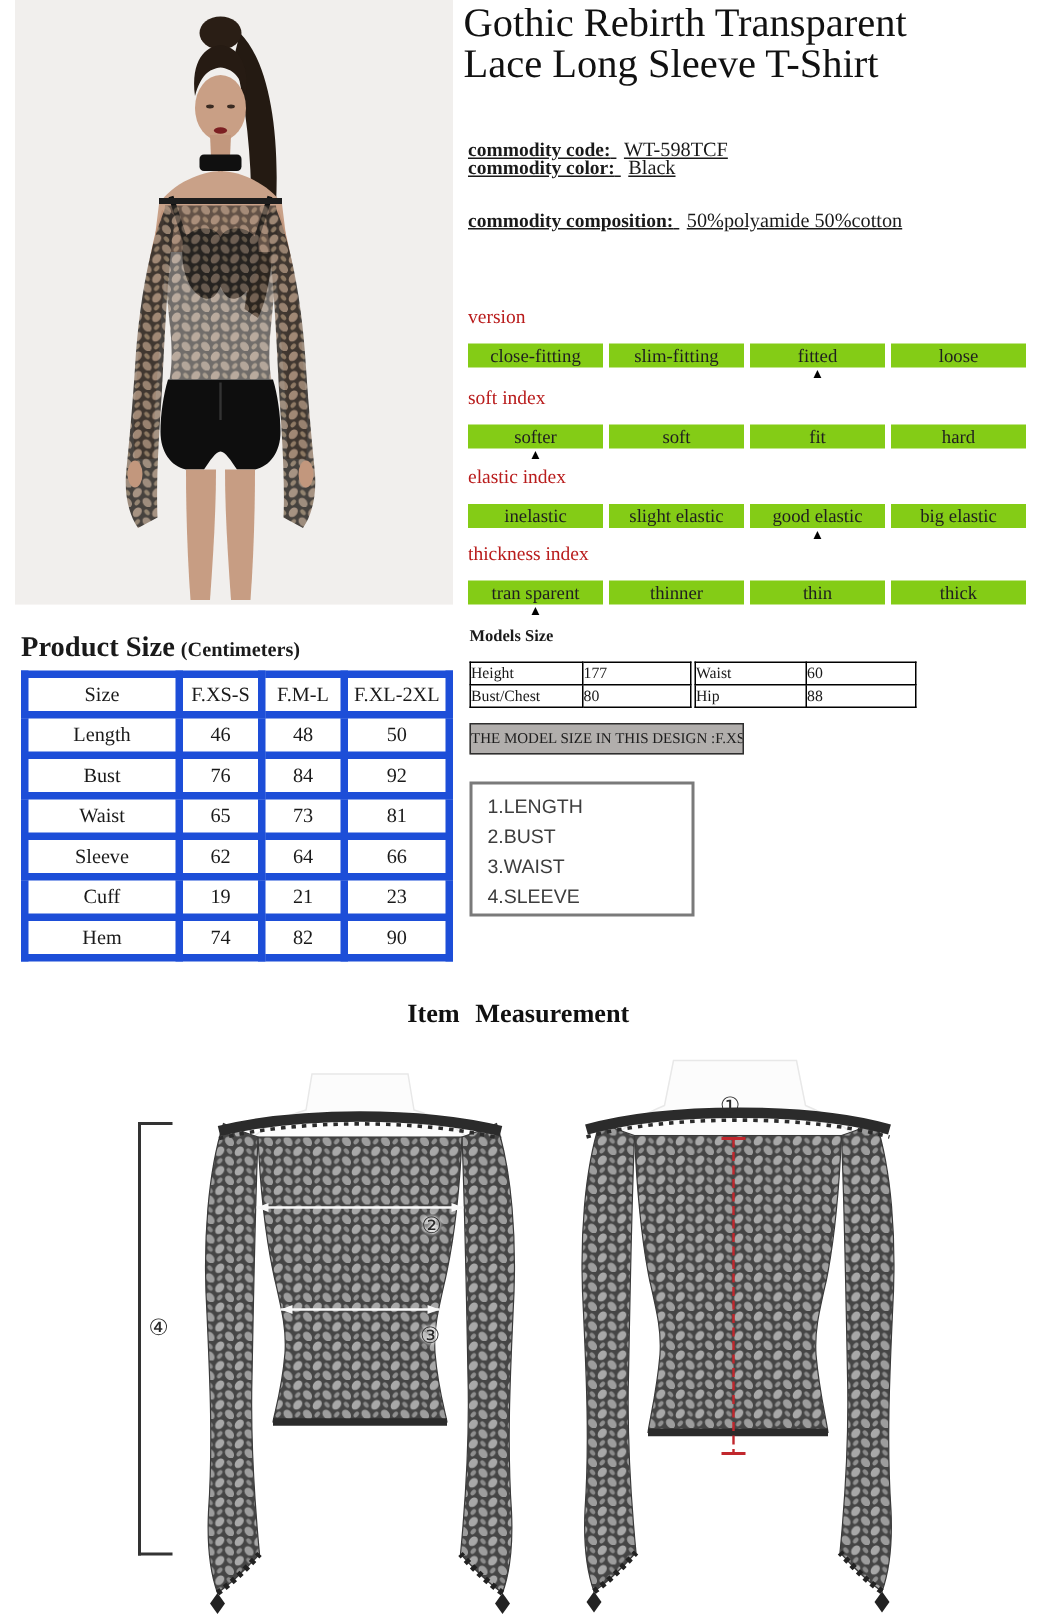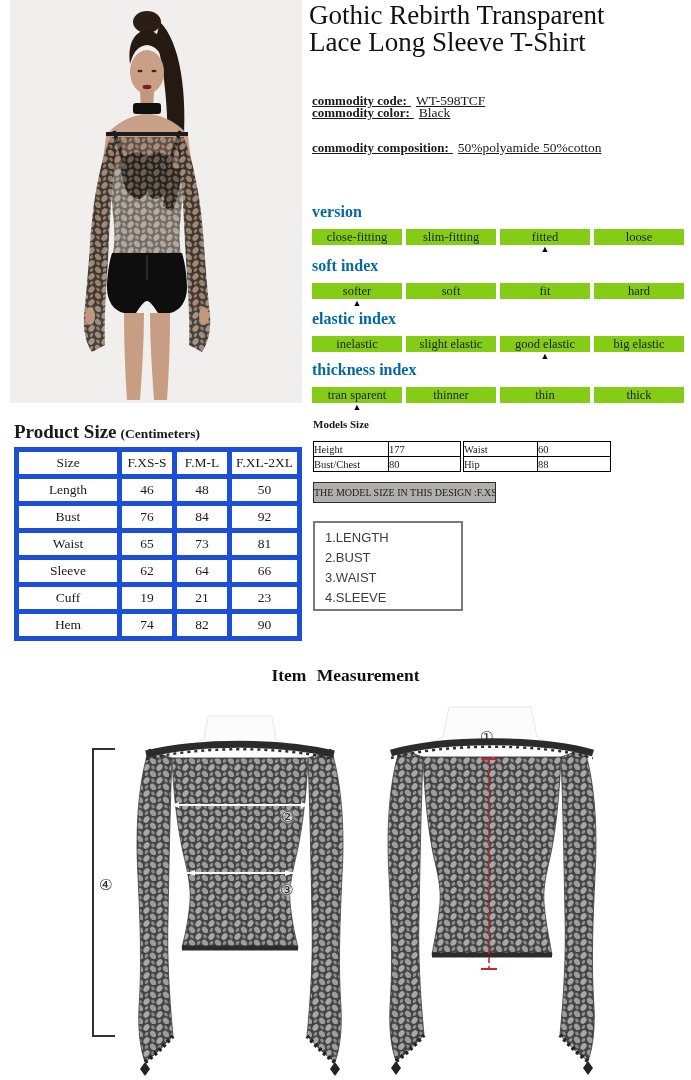--- a/index.html
+++ b/index.html
@@ -12,21 +12,21 @@
 
   
   #title{left:309px;top:2px;width:380px;font-size:27px;line-height:27px;color:#111;}
 
   
   .crow{left:312px;width:376px;height:20px;white-space:nowrap;text-decoration:underline;}
   .crow .lbl{font-weight:bold;font-size:13px;}
   .crow .val{font-size:13.5px;margin-left:5px;}
 
   
-  .idx-label{left:312px;font-size:16px;color:#0369a1;font-weight:bold;}
+  .idx-label{left:312px;font-size:13px;color:#b91c1c;}
   .idx-row{left:312px;width:372px;display:flex;gap:4px;}
   .idx-cell{position:relative;flex:1;height:16px;background:#84cc16;text-align:center;
             font-size:12.5px;line-height:16px;color:#1f1f1f;}
   .tri{position:absolute;left:50%;transform:translateX(-50%);top:15px;font-size:9px;
        color:#000;line-height:10px;}
 
   
   #ps-head{left:14px;top:421px;white-space:nowrap;}
   #ps-head .big{font-weight:bold;font-size:19px;}
   #ps-head .small{font-weight:bold;font-size:13.5px;}

